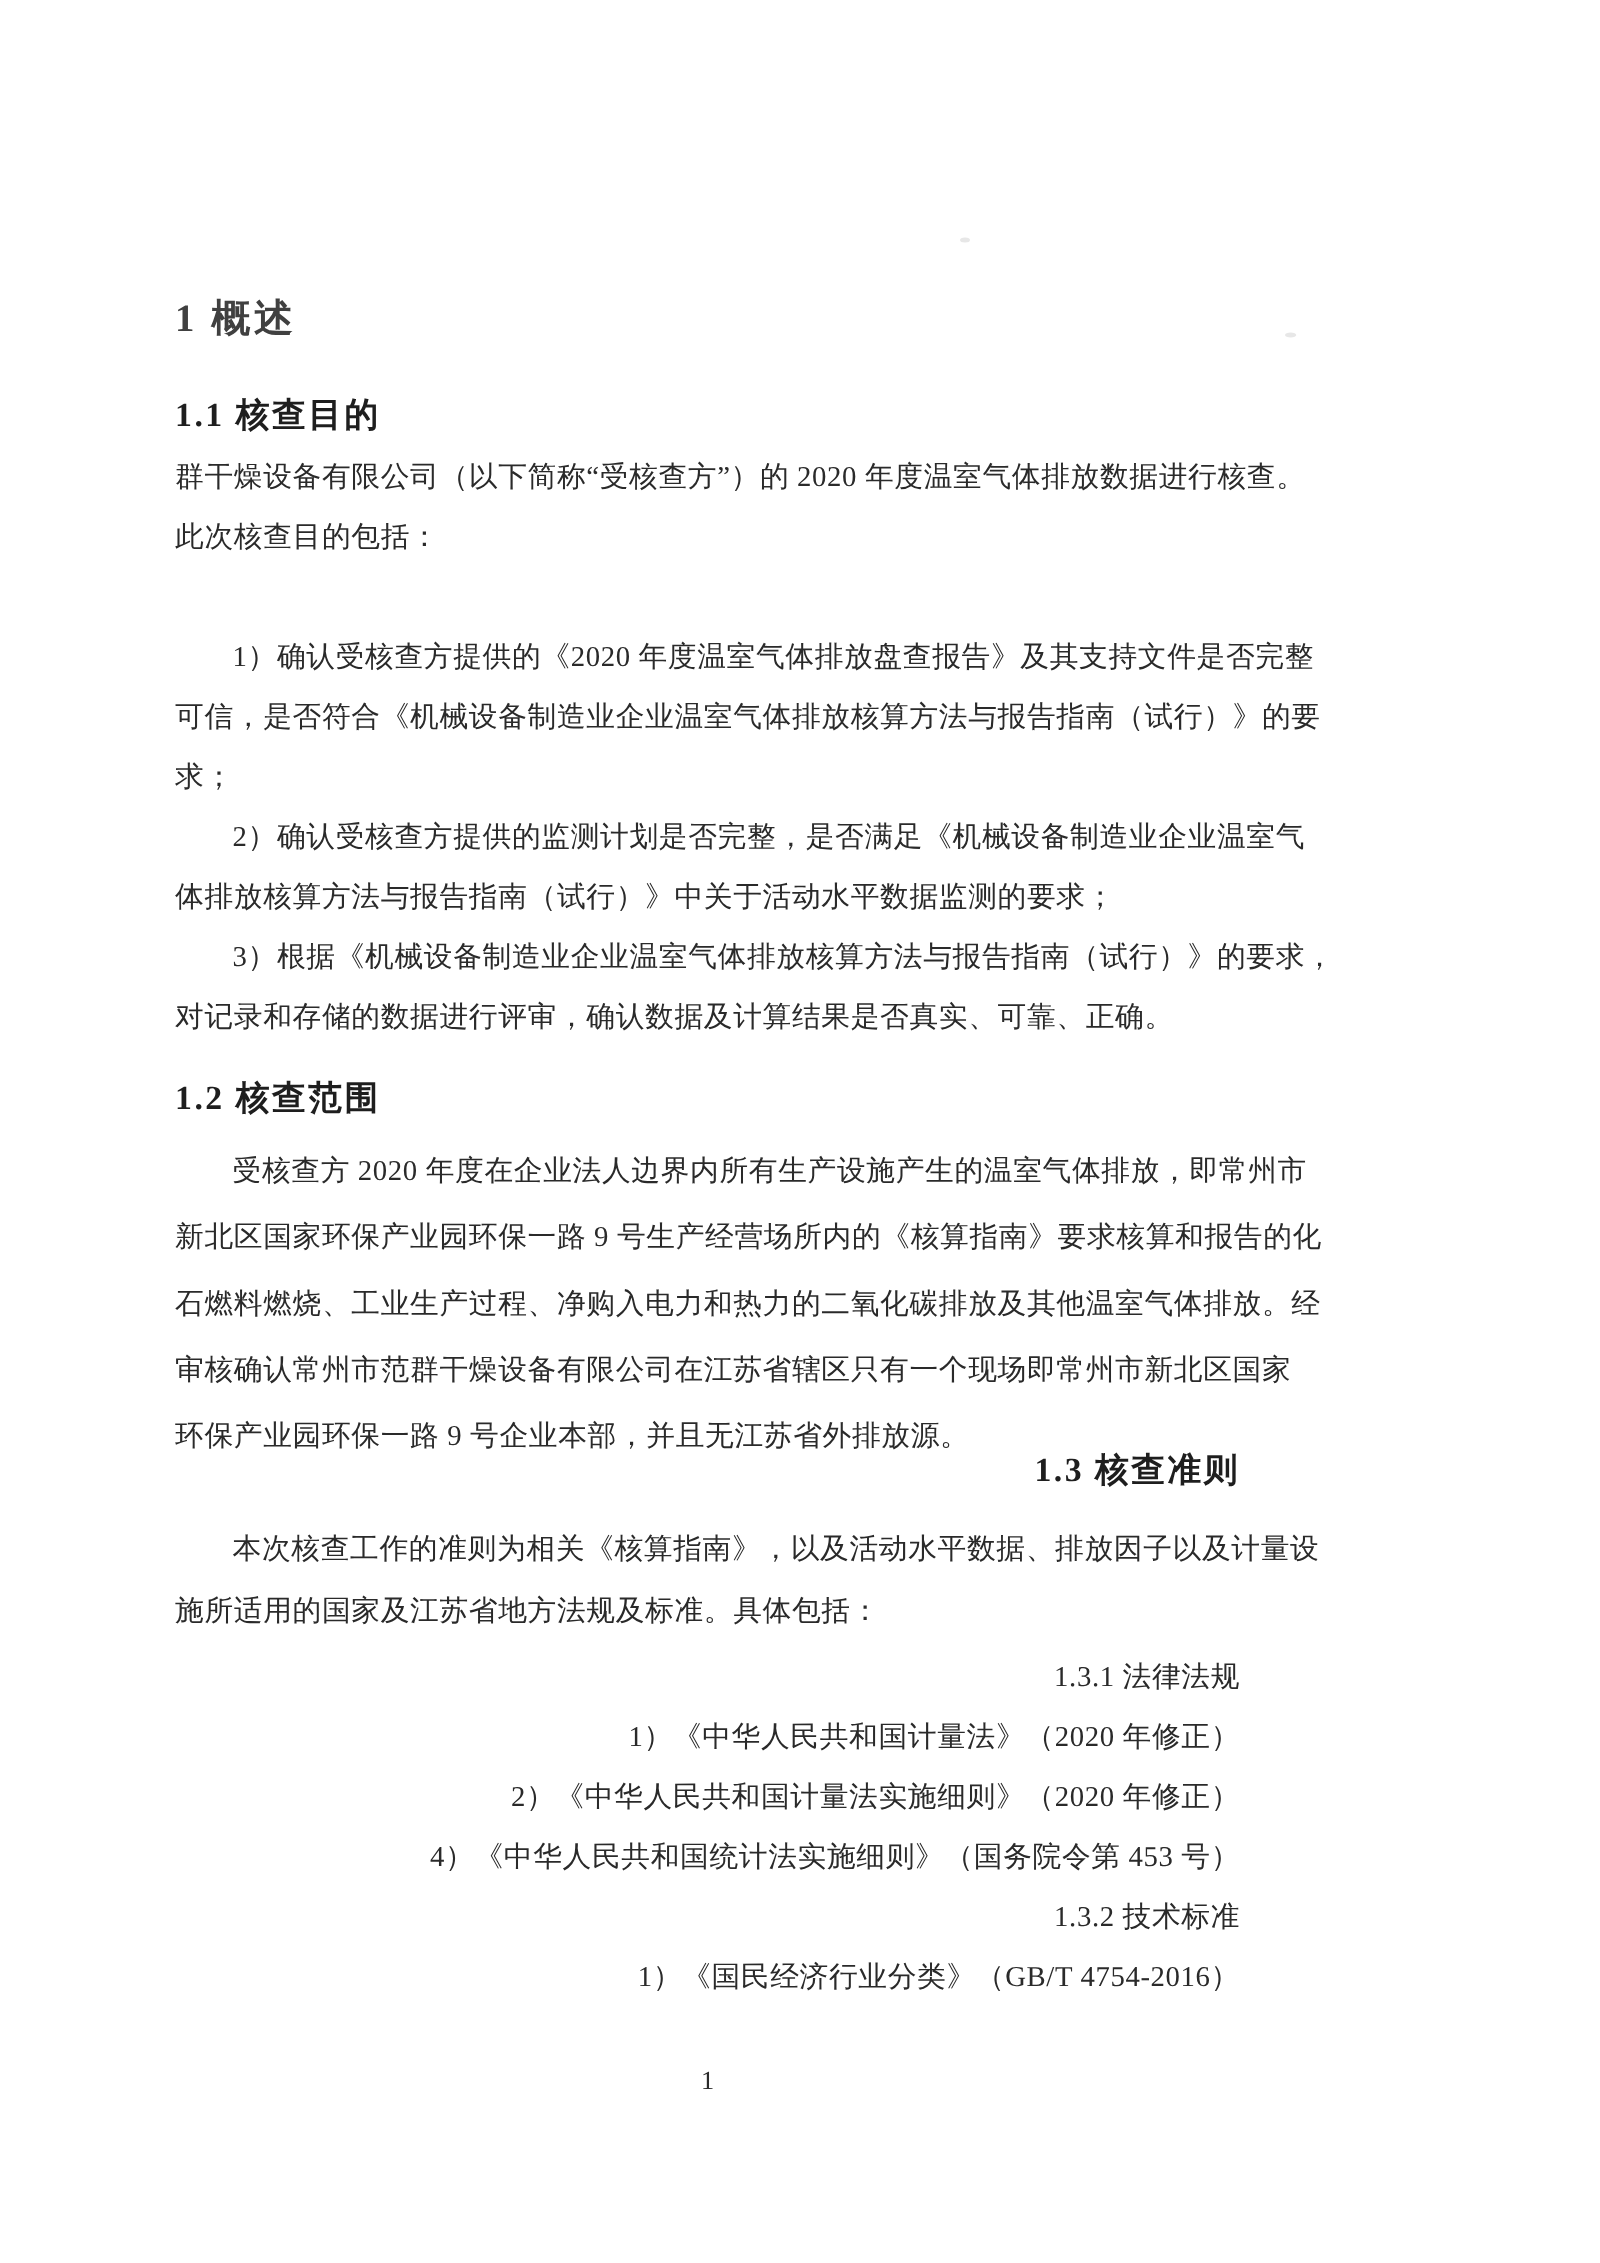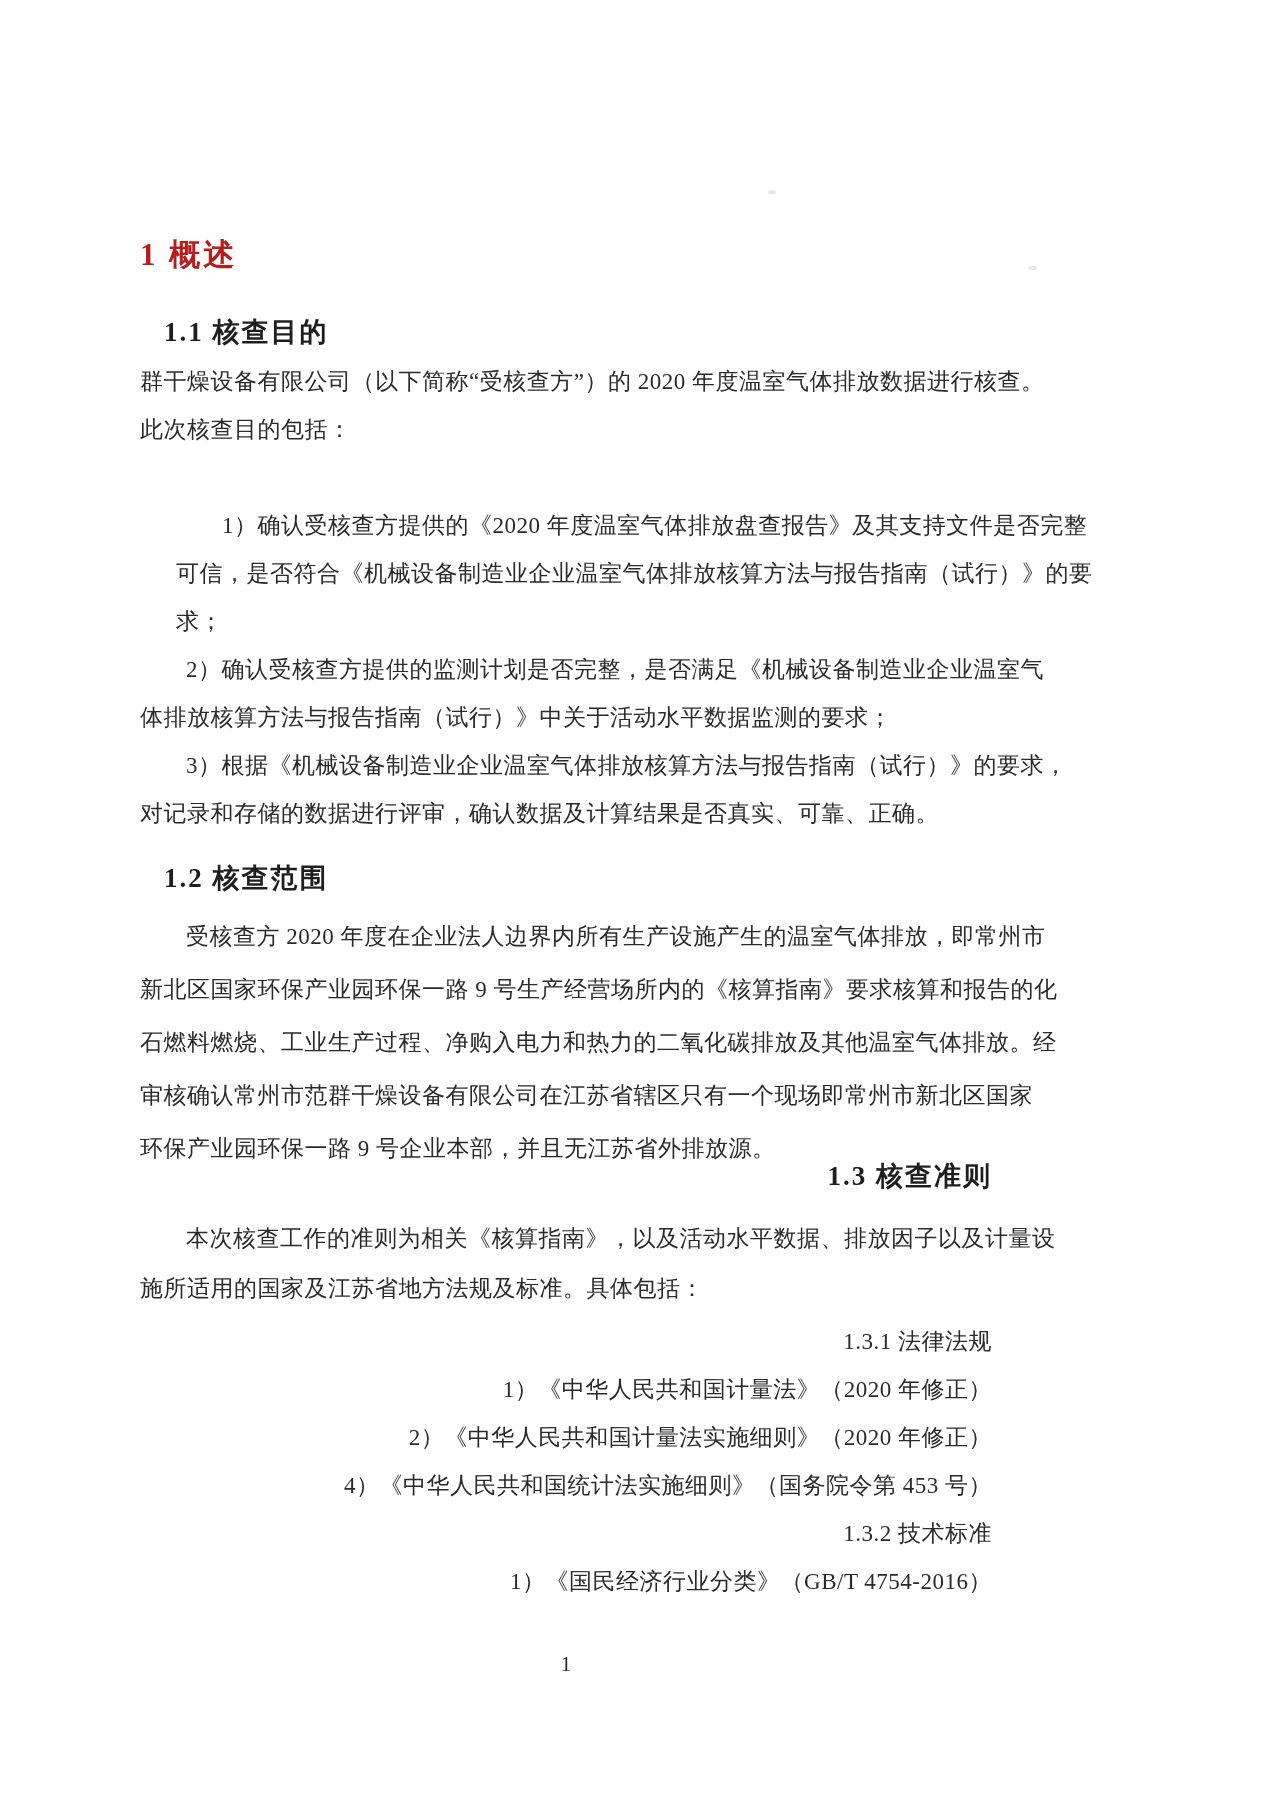--- a/index.html
+++ b/index.html
@@ -15,30 +15,29 @@
   }
   .block {
     position: absolute;
     left: 140px;
     width: 852px;
   }
   .h1 {
     font-size: 31px;
     font-weight: bold;
     letter-spacing: 3px;
-    color: #b91c1c;
+    color: #404040;
     line-height: 38px;
   }
   .h2 {
     font-size: 27px;
     font-weight: bold;
     letter-spacing: 2px;
     color: #1e1e1e;
     line-height: 36px;
-    margin-left: 24px;
   }
   .line {
     font-size: 23px;
     letter-spacing: 0.5px;
     white-space: nowrap;
     color: #2a2a2a;
   }
   .lh48 .line { line-height: 48px; }
   .lh50 .line { line-height: 50px; }
   .lh53 .line { line-height: 53px; }
@@ -74,21 +73,21 @@
 
   <div class="block" style="top:314px;">
     <div class="h2">1.1 核查目的</div>
   </div>
 
   <div class="block lh48" style="top:358px;">
     <div class="line j">群干燥设备有限公司（以下简称“受核查方”）的 2020 年度温室气体排放数据进行核查。</div>
     <div class="line">此次核查目的包括：</div>
   </div>
 
-  <div class="block lh48" style="top:502px;margin-left:36px;">
+  <div class="block lh48" style="top:502px;">
     <div class="line indent j">1）确认受核查方提供的《2020 年度温室气体排放盘查报告》及其支持文件是否完整</div>
     <div class="line j">可信，是否符合《机械设备制造业企业温室气体排放核算方法与报告指南（试行）》的要</div>
     <div class="line">求；</div>
   </div>
 
   <div class="block lh48" style="top:646px;">
     <div class="line indent j">2）确认受核查方提供的监测计划是否完整，是否满足《机械设备制造业企业温室气</div>
     <div class="line">体排放核算方法与报告指南（试行）》中关于活动水平数据监测的要求；</div>
   </div>
 

